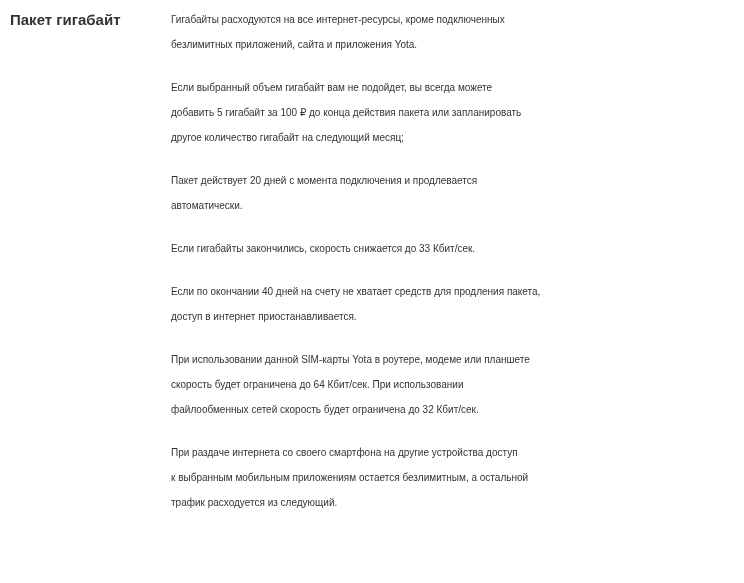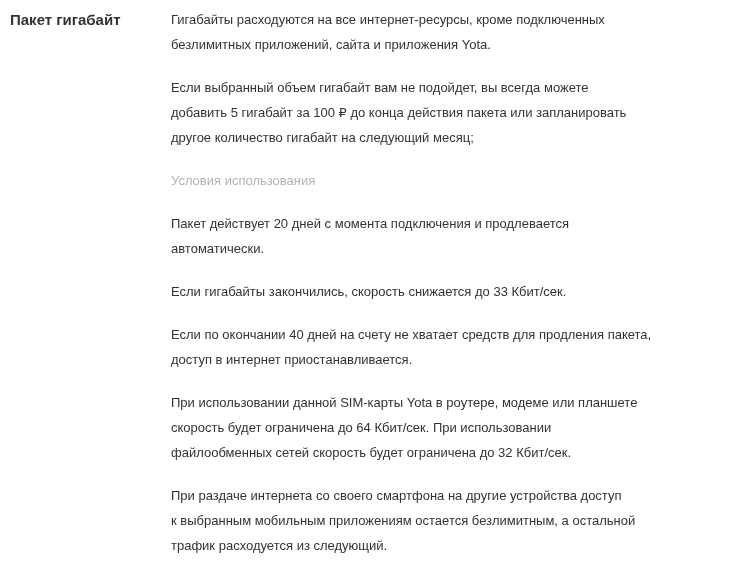--- a/index.html
+++ b/index.html
@@ -26,21 +26,21 @@
     padding-left: 10px;
     font-size: 15px;
     font-weight: bold;
     line-height: 25px;
     color: #333333;
     flex-shrink: 0;
   }
   .row-content {
     flex: 1;
     min-width: 0;
-    font-size: 13px;
+    font-size: 10px;
     line-height: 25px;
     color: #333333;
   }
   .para {
     margin: 0 0 18px 0;
     white-space: pre;
   }
   .para.subheading {
     color: #b3b3b3;
   }
@@ -49,21 +49,20 @@
 <body>
 
 <div class="detail-row">
   <div class="row-label">Пакет гигабайт</div>
   <div class="row-content">
     <p class="para">Гигабайты расходуются на все интернет-ресурсы, кроме подключенных
 безлимитных приложений, сайта и приложения Yota.</p>
     <p class="para">Если выбранный объем гигабайт вам не подойдет, вы всегда можете
 добавить 5 гигабайт за 100 ₽ до конца действия пакета или запланировать
 другое количество гигабайт на следующий месяц;</p>
-    <p class="para subheading">Условия использования</p>
     <p class="para">Пакет действует 20 дней с момента подключения и продлевается
 автоматически.</p>
     <p class="para">Если гигабайты закончились, скорость снижается до 33 Кбит/сек.</p>
     <p class="para">Если по окончании 40 дней на счету не хватает средств для продления пакета,
 доступ в интернет приостанавливается.</p>
     <p class="para">При использовании данной SIM-карты Yota в роутере, модеме или планшете
 скорость будет ограничена до 64 Кбит/сек. При использовании
 файлообменных сетей скорость будет ограничена до 32 Кбит/сек.</p>
     <p class="para">При раздаче интернета со своего смартфона на другие устройства доступ
 к выбранным мобильным приложениям остается безлимитным, а остальной

